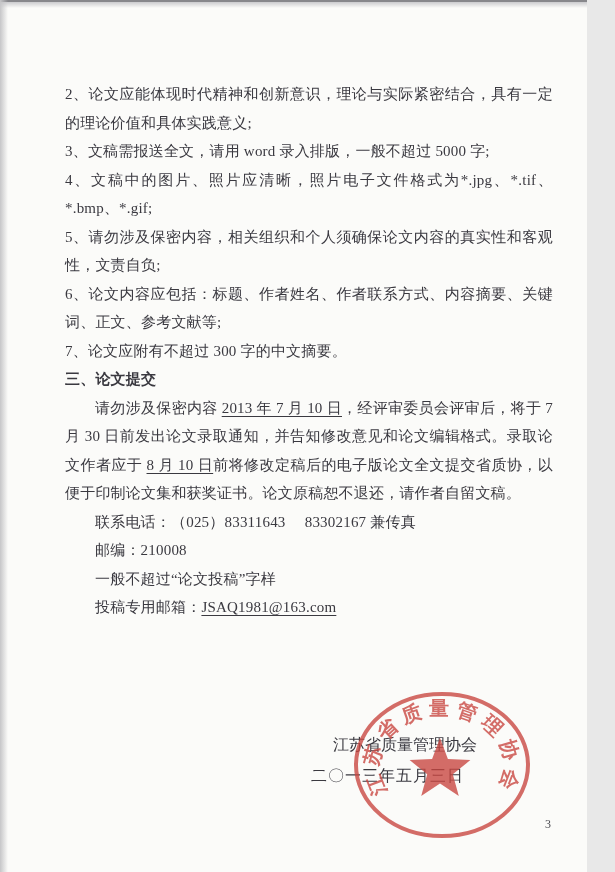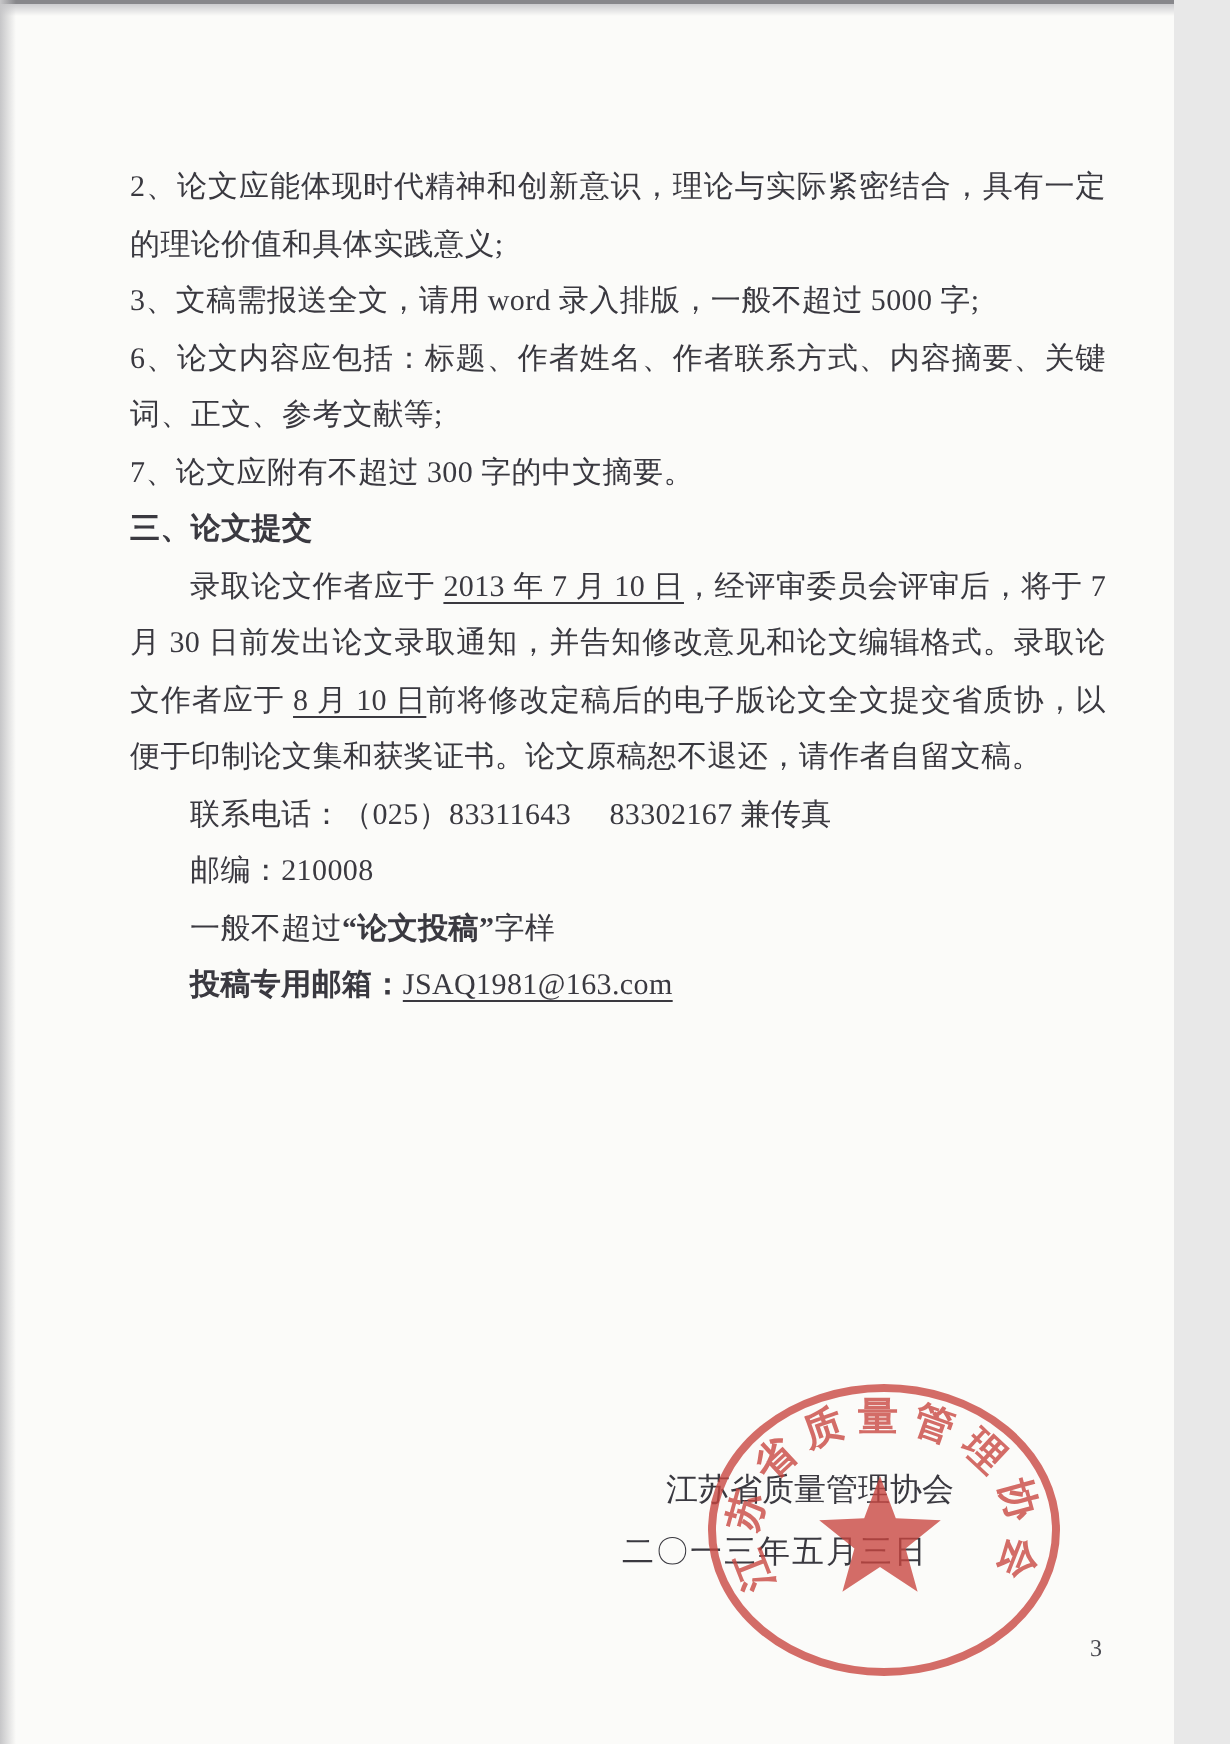--- a/index.html
+++ b/index.html
@@ -25,21 +25,21 @@
   
   .content{
     position:absolute;left:65px;top:80px;width:488px;
     font-size:15px;line-height:28.5px;letter-spacing:.2px;
     text-align:justify;text-justify:inter-ideograph;
   }
   .content p{margin:0;}
   .heading{font-weight:bold;}
   .para{text-indent:2em;}
   .contact{padding-left:30px;}
-  span.b{font-weight:bold;}
+  span.b{font-weight:normal;}
   span.u{text-decoration:underline;text-underline-offset:3px;}
   
   .signoff-org{position:absolute;left:333px;top:735px;font-size:16px;white-space:nowrap;}
   .signoff-date{position:absolute;left:311px;top:766px;font-size:16px;letter-spacing:1px;white-space:nowrap;text-align:right;}
   
   .stamp{position:absolute;left:352px;top:690px;width:180px;height:150px;opacity:.78;}
   .stamp text{fill:var(--stamp-red);font-family:"Liberation Serif","DejaVu Serif",serif;
     font-weight:bold;font-size:20px;letter-spacing:6px;}
   
   .pagenum{position:absolute;left:545px;top:817px;font-size:12px;color:#4a4a50;}
@@ -49,24 +49,26 @@
 
 <div class="page">
 
   <div class="edge-top"></div>
   <div class="edge-top-fade"></div>
   <div class="edge-left"></div>
 
   <div class="content">
     <p>2、论文应能体现时代精神和创新意识，理论与实际紧密结合，具有一定的理论价值和具体实践意义;</p>
     <p>3、文稿需报送全文，请用 word 录入排版，一般不超过 5000 字;</p>
+    <p>4、文稿中的图片、照片应清晰，照片电子文件格式为*.jpg、*.tif、*.bmp、*.gif;</p>
+    <p>5、请勿涉及保密内容，相关组织和个人须确保论文内容的真实性和客观性，文责自负;</p>
     <p>6、论文内容应包括：标题、作者姓名、作者联系方式、内容摘要、关键词、正文、参考文献等;</p>
     <p>7、论文应附有不超过 300 字的中文摘要。</p>
     <p class="heading">三、论文提交</p>
-    <p class="para"><span>录取论文作者应于 </span><span class="u">2013 年 7 月 10 日</span><span>，经评审委员会评审后，将于 7 月 30 日前发出论文录取通知，并告知修改意见和论文编辑格式。录取论文作者应于 </span><span class="u">8 月 10 日</span><span>前将修改定稿后的电子版论文全文提交省质协，以便于印制论文集和获奖证书。论文原稿恕不退还，请作者自留文稿。</span></p>
+    <p class="para"><span>请勿涉及保密内容 </span><span class="u">2013 年 7 月 10 日</span><span>，经评审委员会评审后，将于 7 月 30 日前发出论文录取通知，并告知修改意见和论文编辑格式。录取论文作者应于 </span><span class="u">8 月 10 日</span><span>前将修改定稿后的电子版论文全文提交省质协，以便于印制论文集和获奖证书。论文原稿恕不退还，请作者自留文稿。</span></p>
     <p class="contact"><span>联系电话：（025）83311643　 83302167 兼传真</span></p>
     <p class="contact"><span>邮编：210008</span></p>
     <p class="contact"><span>一般不超过</span><span class="b">“论文投稿”</span><span>字样</span></p>
     <p class="contact"><span class="b">投稿专用邮箱：</span><span class="u">JSAQ1981@163.com</span></p>
   </div>
 
   <div class="signoff-org">江苏省质量管理协会</div>
   <div class="signoff-date">二〇一三年五月三日</div>
 
   <svg class="stamp" viewBox="0 0 180 150" xmlns="http://www.w3.org/2000/svg">

